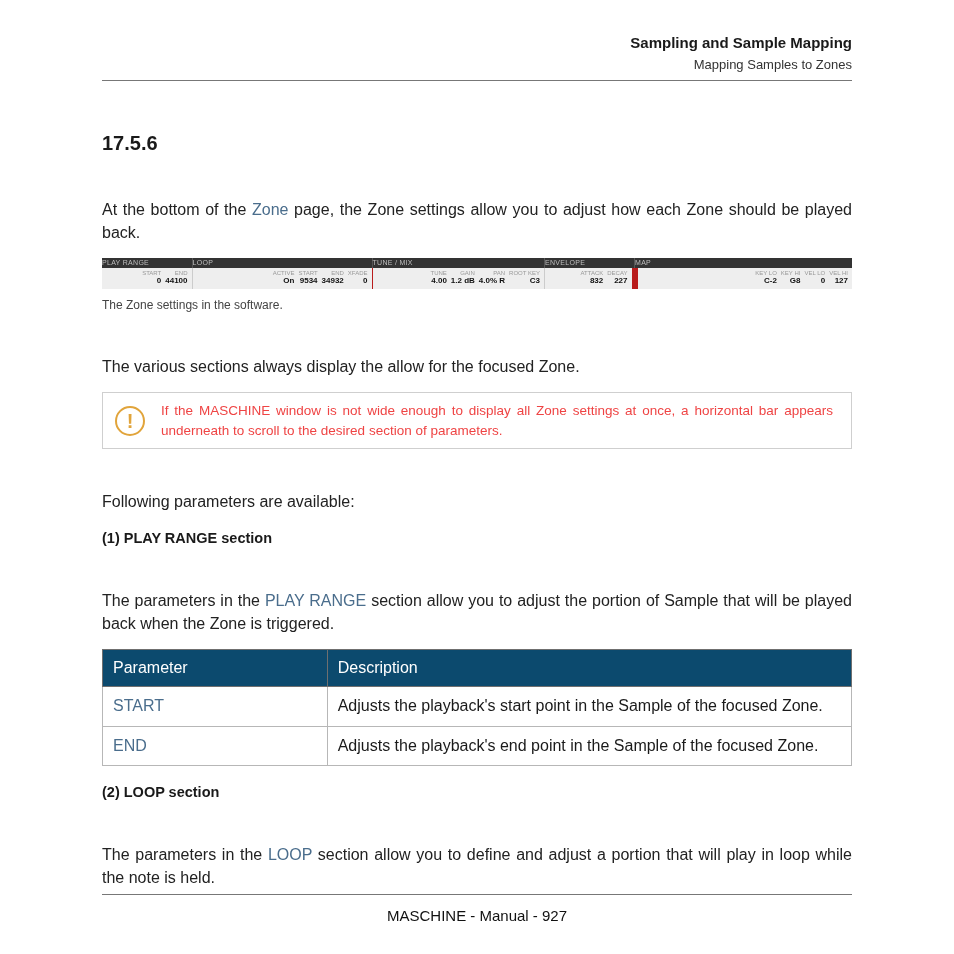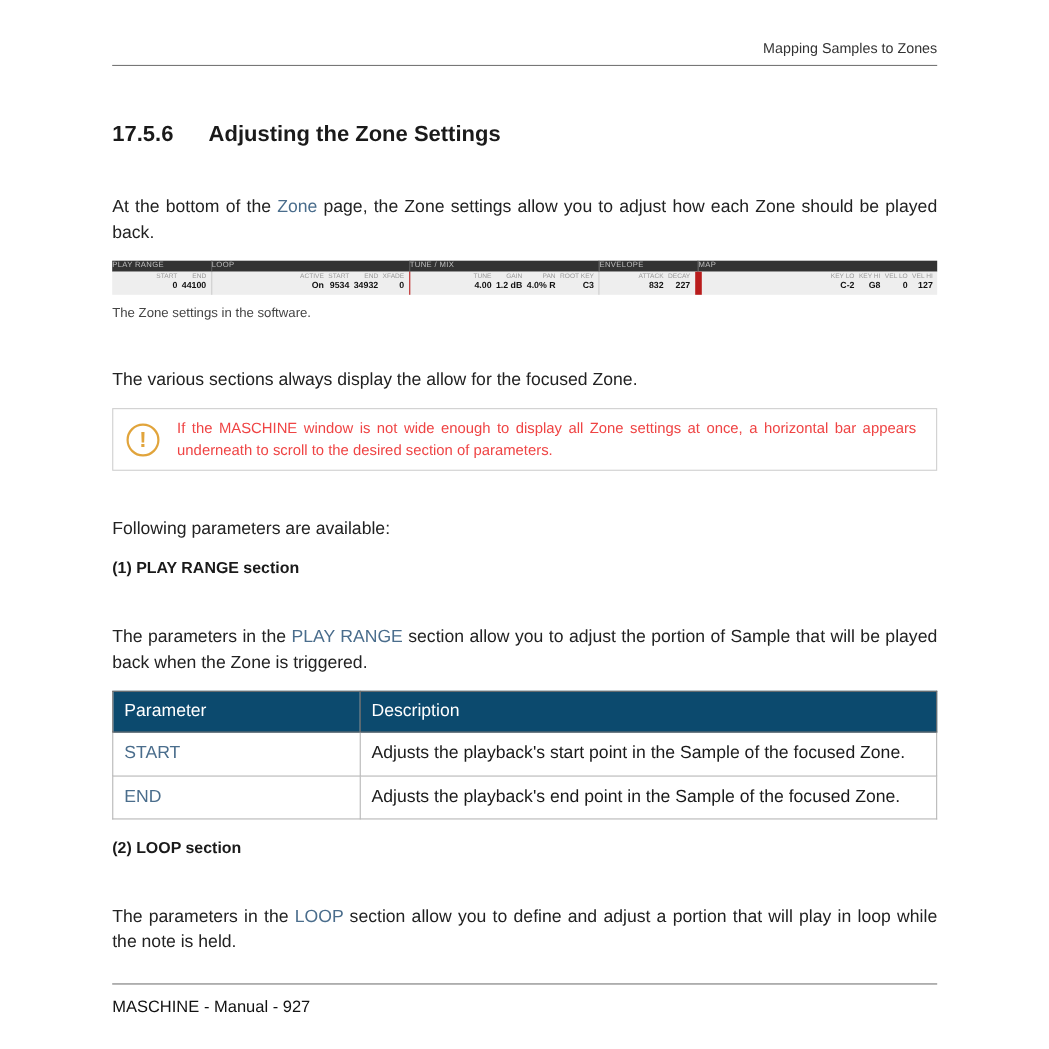--- a/index.html
+++ b/index.html
@@ -143,38 +143,38 @@
   }
   .param-table td.pname { color: #4a6d8c; width: 30%; }
 
   .footer {
     position: absolute;
     bottom: 28px;
     left: 102px;
     right: 102px;
     border-top: 1px solid #777;
     padding-top: 10px;
-    text-align: left;
+    text-align: center;
     font-size: 15px;
     color: #111;
   }
 </style>
 </head>
 <body>
 
 <div class="page">
 
   <div class="running-header">
+    <div class="chapter">Sampling and Sample Mapping</div>
     <div class="section">Mapping Samples to Zones</div>
   </div>
   <hr class="top-rule">
 
   <div class="heading">
     <span>17.5.6</span>
-    <span>Adjusting the Zone Settings</span>
   </div>
 
   <p class="body-text">
     <span>At the bottom of the </span><span class="link">Zone</span><span> page, the Zone settings allow you to adjust how each Zone should be played back.</span>
   </p>
 
   <table class="zone-strip">
     <tbody>
         <tr>
       <td class="strip-head" style="width:12%">PLAY RANGE</td>

